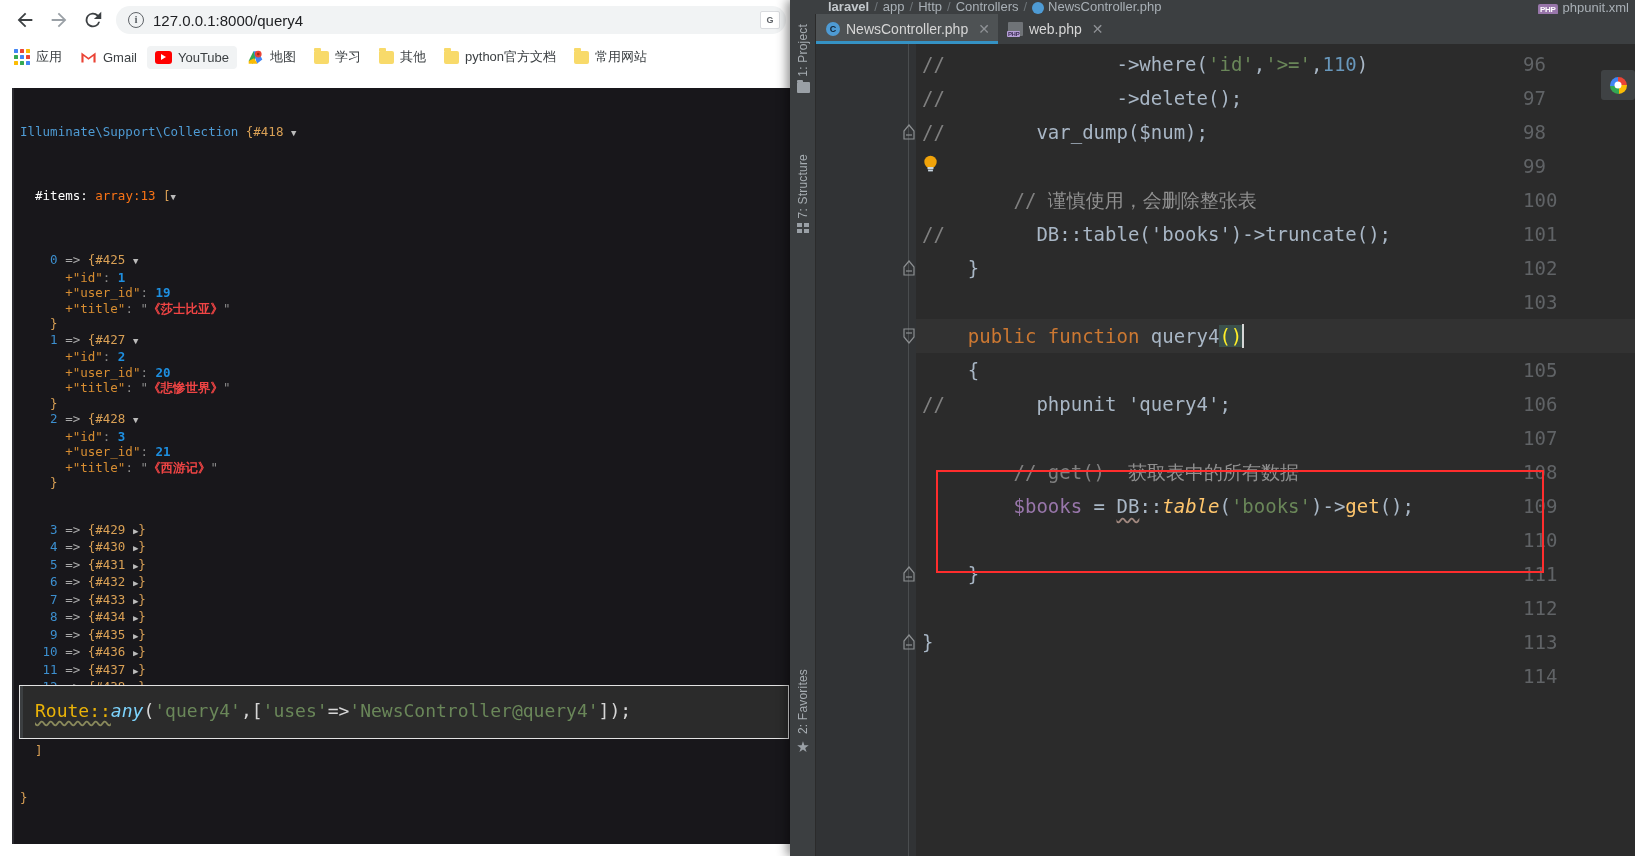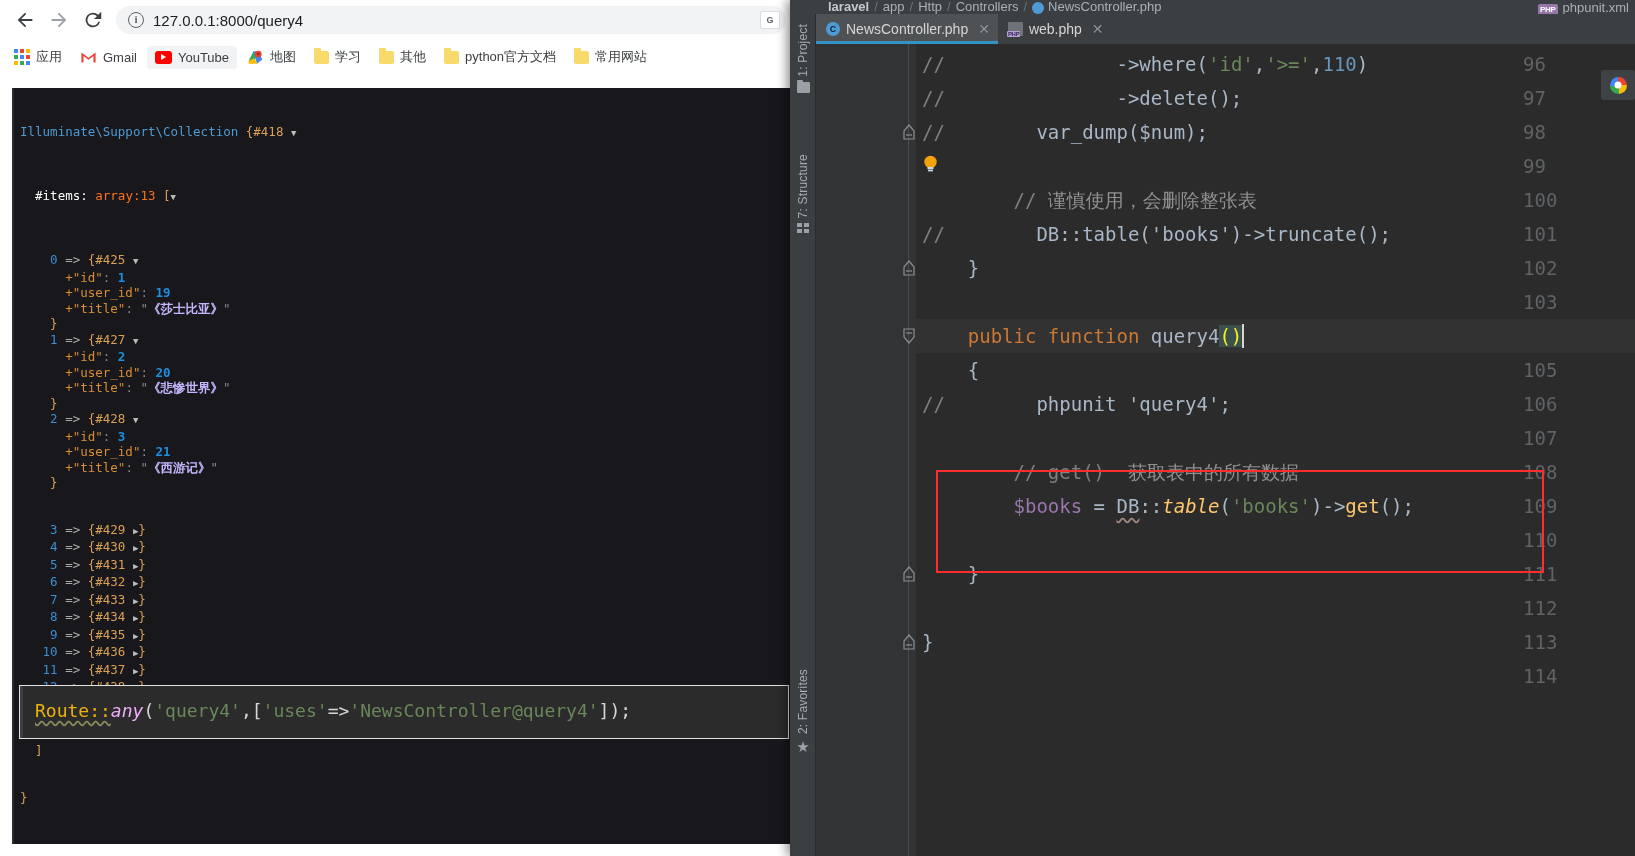--- a/index.html
+++ b/index.html
@@ -99,37 +99,37 @@
   }
   .dump-line { white-space: pre; }
   .t-class { color: #4e9bd4; }
   .t-brace { color: #d9a055; }
   .t-prop  { color: #ffffff; }
   .t-type  { color: #f97316; }
   .t-idx   { color: #3c8fcf; }
   .t-arrow { color: #aaaaaa; }
   .t-key   { color: #d88e32; }
   .t-num   { color: #1e8fe0; font-weight: bold; }
-  .t-str   { color: #c4b5fd; font-weight: bold; }
+  .t-str   { color: #ef4444; font-weight: bold; }
   .t-quote { color: #8a8a8a; }
   .t-tri   { color: #bbbbbb; font-size: 9px; }
   .t-bracket { color: #d9a055; }
 
   .route-box {
     position: absolute; left: 20px; top: 612px; width: 768px;
     background: #2b2b2b; color: #a9b7c6;
     font-family: "DejaVu Sans Mono", monospace;
     font-size: 18px; line-height: 34px;
     padding: 8px 0 10px 12px;
     border-left: 3px solid #3c3f41;
     box-shadow: 0 0 0 1px #e3e3e3;
     white-space: nowrap; overflow: hidden;
   }
   .r-plain { color: #eab308; }
-  .r-method { color: #f0abfc; font-style: italic; }
+  .r-method { color: #7dd3fc; font-style: italic; }
   .r-str { color: #6a8759; }
   .r-punc { color: #d6d6d6; }
   .squiggle {
     text-decoration: underline wavy #8a8a5c;
     text-underline-offset: 3px;
   }
 
   
   #ide {
     position: absolute; left: 790px; top: 0; width: 845px; height: 856px;

